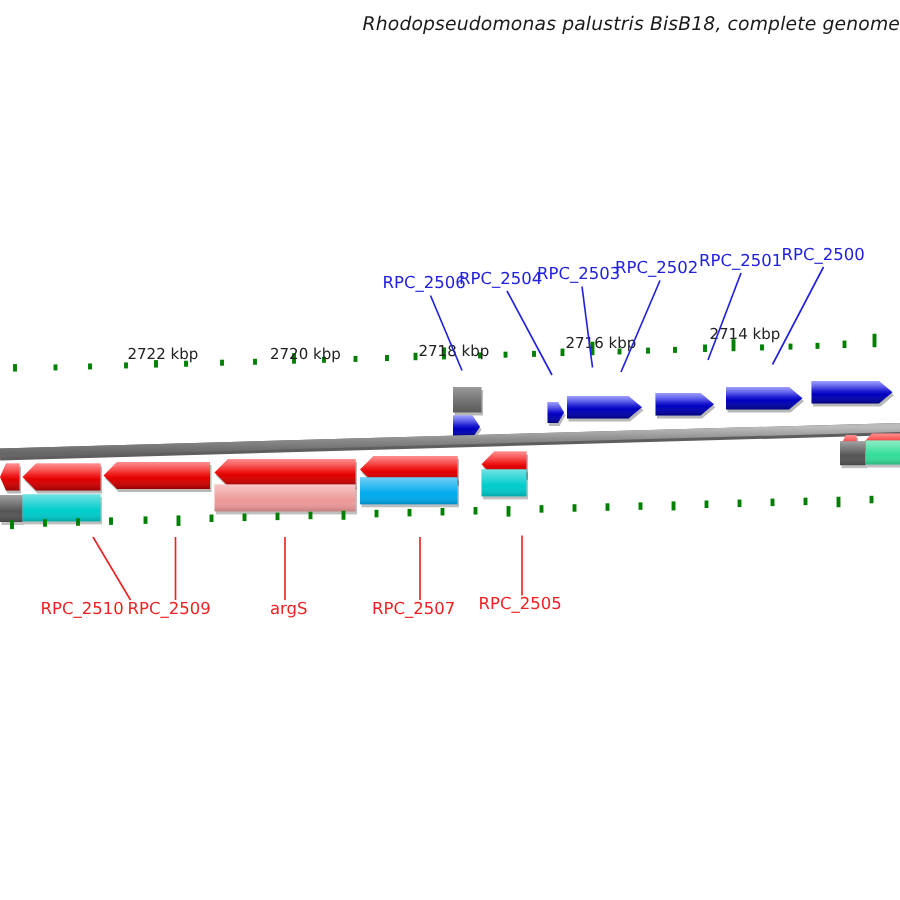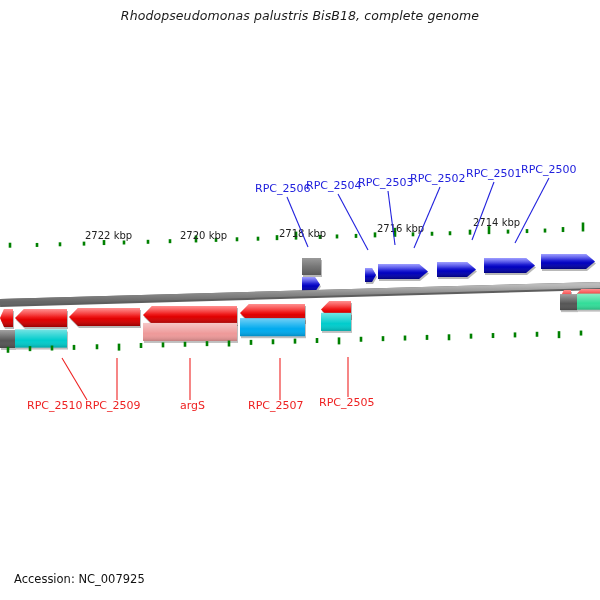--- a/index.html
+++ b/index.html
@@ -18,21 +18,21 @@
     position: absolute;
     left: 0; top: 0;
     width: 600px;
     height: 600px;
   }
   .title {
     position: absolute;
     left: 0;
     top: 8px;
     width: 600px;
-    text-align: center;
+    text-align: right;
     font-style: italic;
     font-size: 12.5px;
     color: #1a1a1a;
     font-family: "DejaVu Sans", sans-serif;
     letter-spacing: 0.1px;
   }
   .footer-left {
     position: absolute;
     left: 14px;
     top: 572px;
@@ -317,15 +317,14 @@
       </g>
     <g id="revLabels">
         <text x="27" y="409" class="lbl-red">RPC_2510</text>
         <text x="85" y="409" class="lbl-red">RPC_2509</text>
         <text x="180" y="409" class="lbl-red">argS</text>
         <text x="248" y="409" class="lbl-red">RPC_2507</text>
         <text x="319" y="406" class="lbl-red">RPC_2505</text>
       </g>
   </svg>
 
-  <div class="footer-left">Accession: NC_007925</div>
 
 </div>
 
 </body></html>

